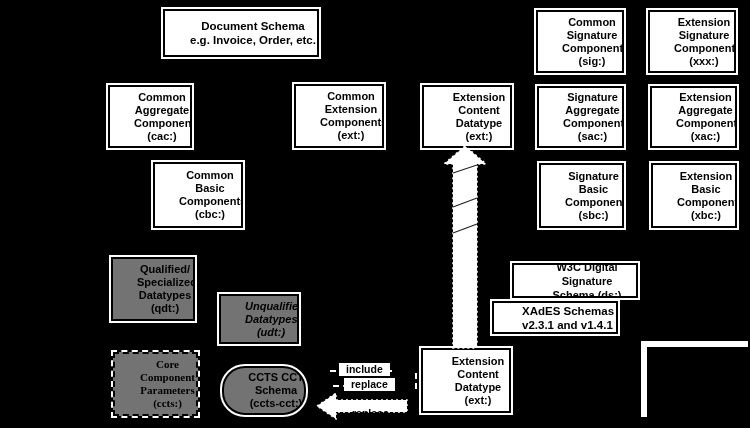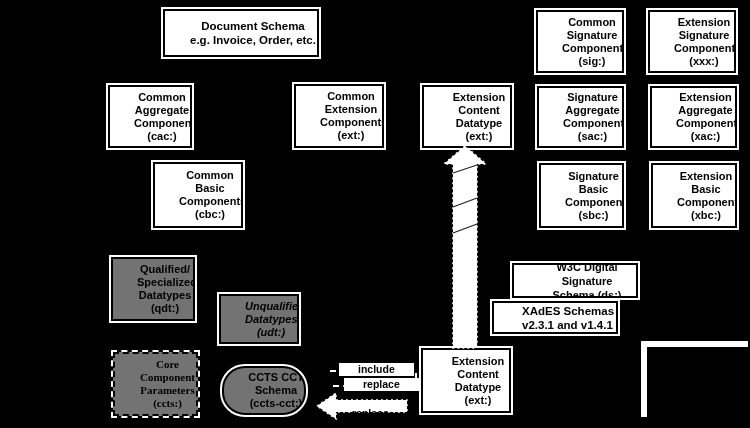--- a/index.html
+++ b/index.html
@@ -40,21 +40,21 @@
   .arrow-svg{position:absolute;overflow:visible;}
   .v-arrow{left:438px;top:143px;width:54px;height:210px;}
   .r-arrow{left:314px;top:390px;width:98px;height:34px;}
   
   .leg-line{position:absolute;height:0;border-top:2px dashed #fff;}
   .leg-include-line{left:330px;top:370px;width:62px;}
   .leg-import-line {left:333px;top:385px;width:57px;}
   .leg-brace{position:absolute;left:415px;top:373px;width:0;height:16px;border-left:2px dashed #fff;}
   .leg-label{
     position:absolute;background:#fff;color:#000;font-weight:bold;
-    font-size:10.5px;line-height:11px;padding:1px 19px;
+    font-size:10.5px;line-height:11px;padding:1px 7px;
   }
   .leg-include-label{left:339px;top:363px;}
   .leg-import-label {left:344px;top:378px;}
   .leg-replace-label{left:344px;top:400px;background:transparent;padding:8px;}
   
   .pb-top {position:absolute;left:643px;top:341px;width:105px;height:6px;background:#fff;}
   .pb-left{position:absolute;left:641px;top:341px;width:6px; height:76px;background:#fff;}
 </style>
 </head>
 <body>

